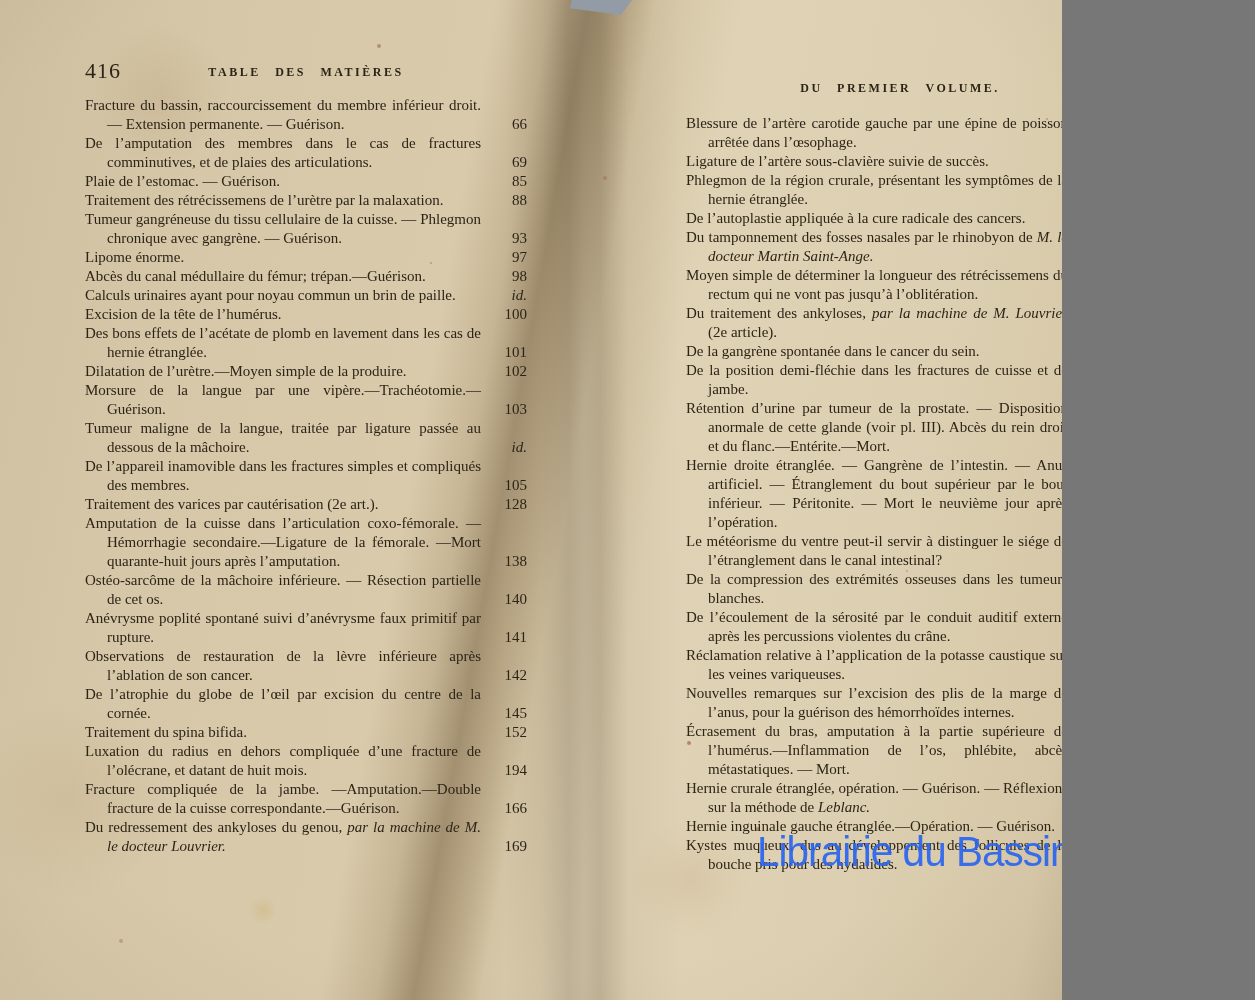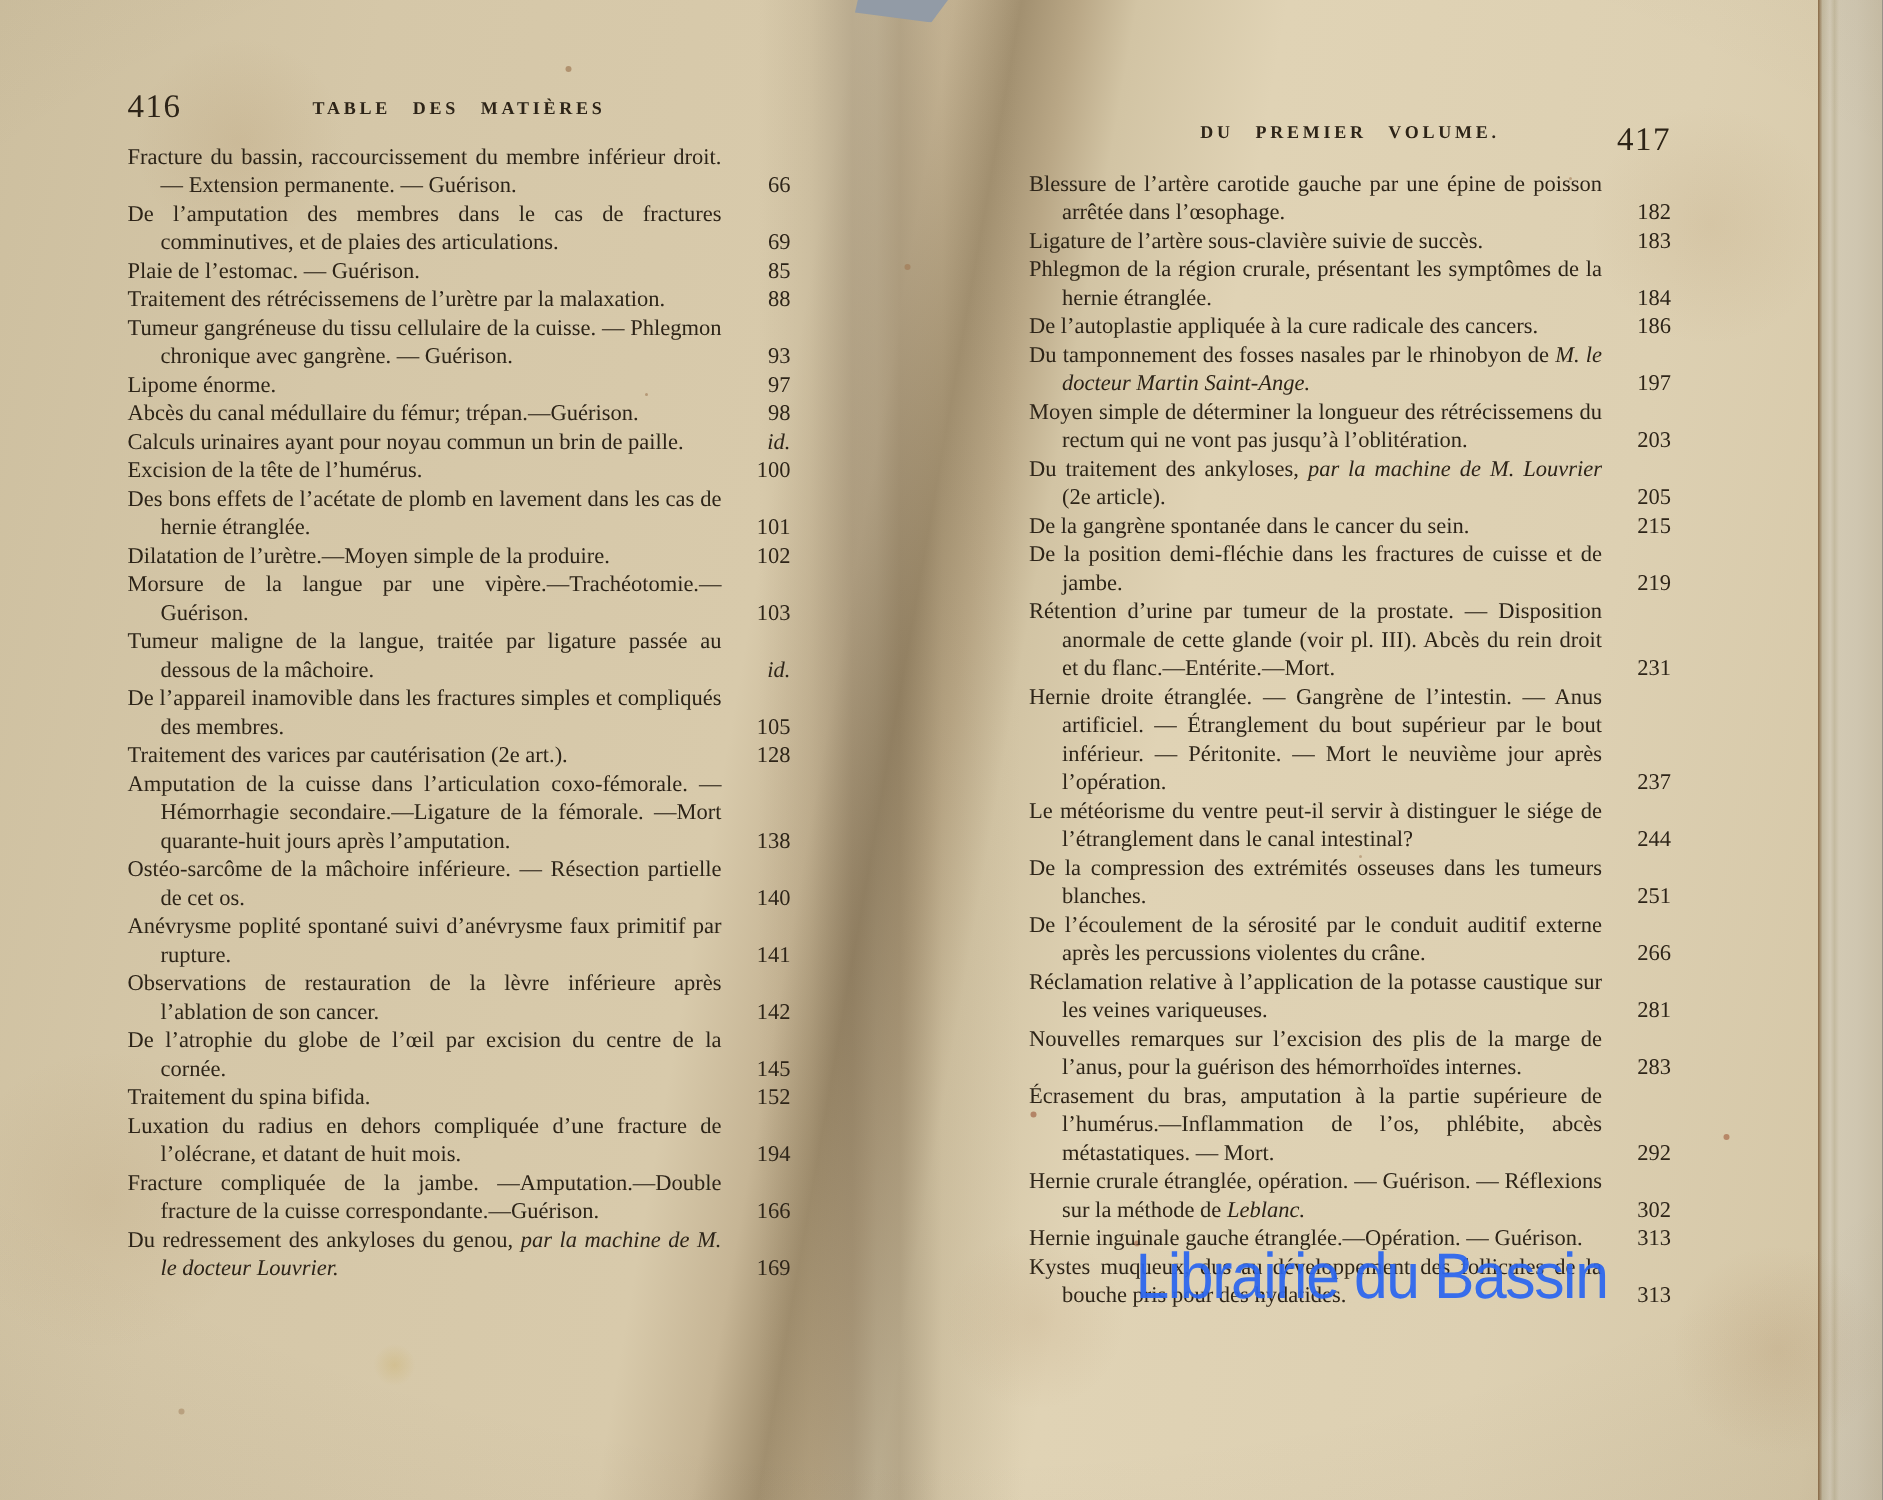--- a/index.html
+++ b/index.html
@@ -2,21 +2,21 @@
 <html><head>
 <meta charset="utf-8">
 <style>
   :root{
     --ink:#2d2418;
     --paper:#d7c9aa;
   }
   html,body{margin:0;padding:0;background:#777;}
   .photo{
     position:relative;
-    width:1255px;height:1000px;
+    width:1062px;height:1000px;
     overflow:hidden;
     font-family:"Liberation Serif", serif;
     color:var(--ink);
     background:linear-gradient(100deg,
       #cdbf9f 0%, #d5c7a8 18%, #d8caab 40%,
       #c6b595 44.5%, #a29070 47.6%, #b9a786 50.2%,
       #d2c4a4 53%, #e0d3b5 60%, #ddd0b2 80%,
       #d5c7a7 96%, #cbbc9c 100%);
   }
   .photo::after{ 

